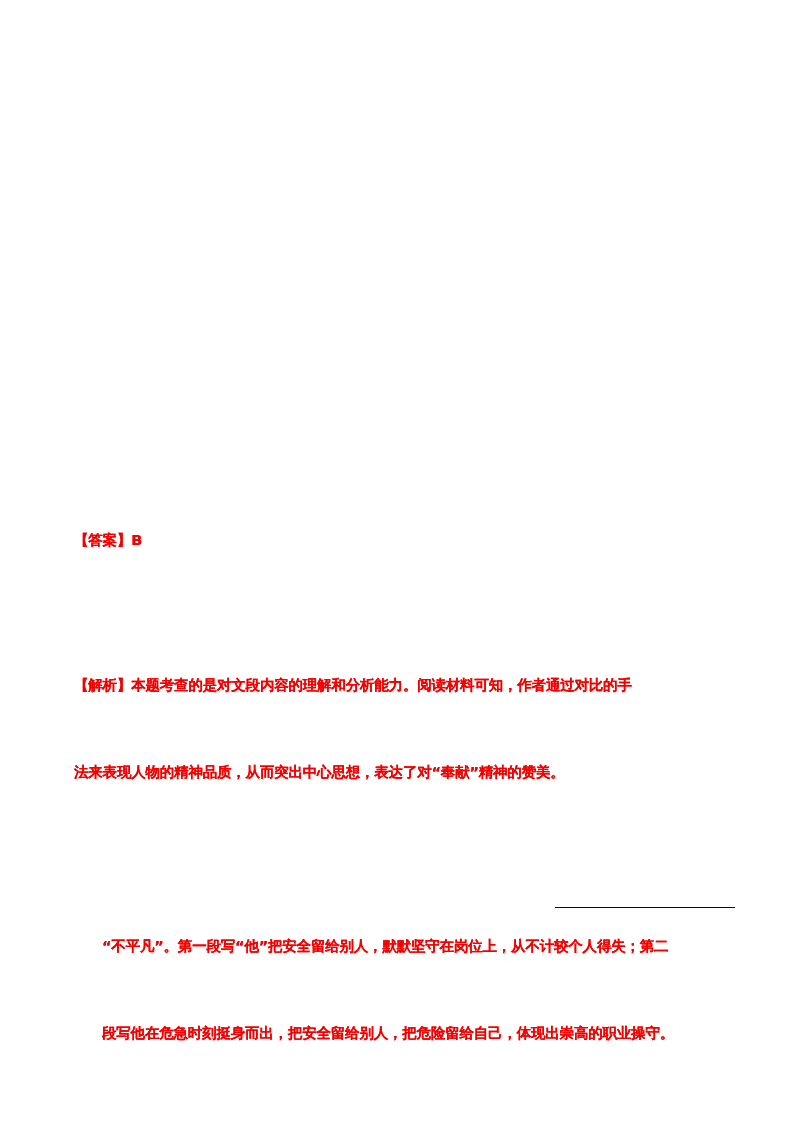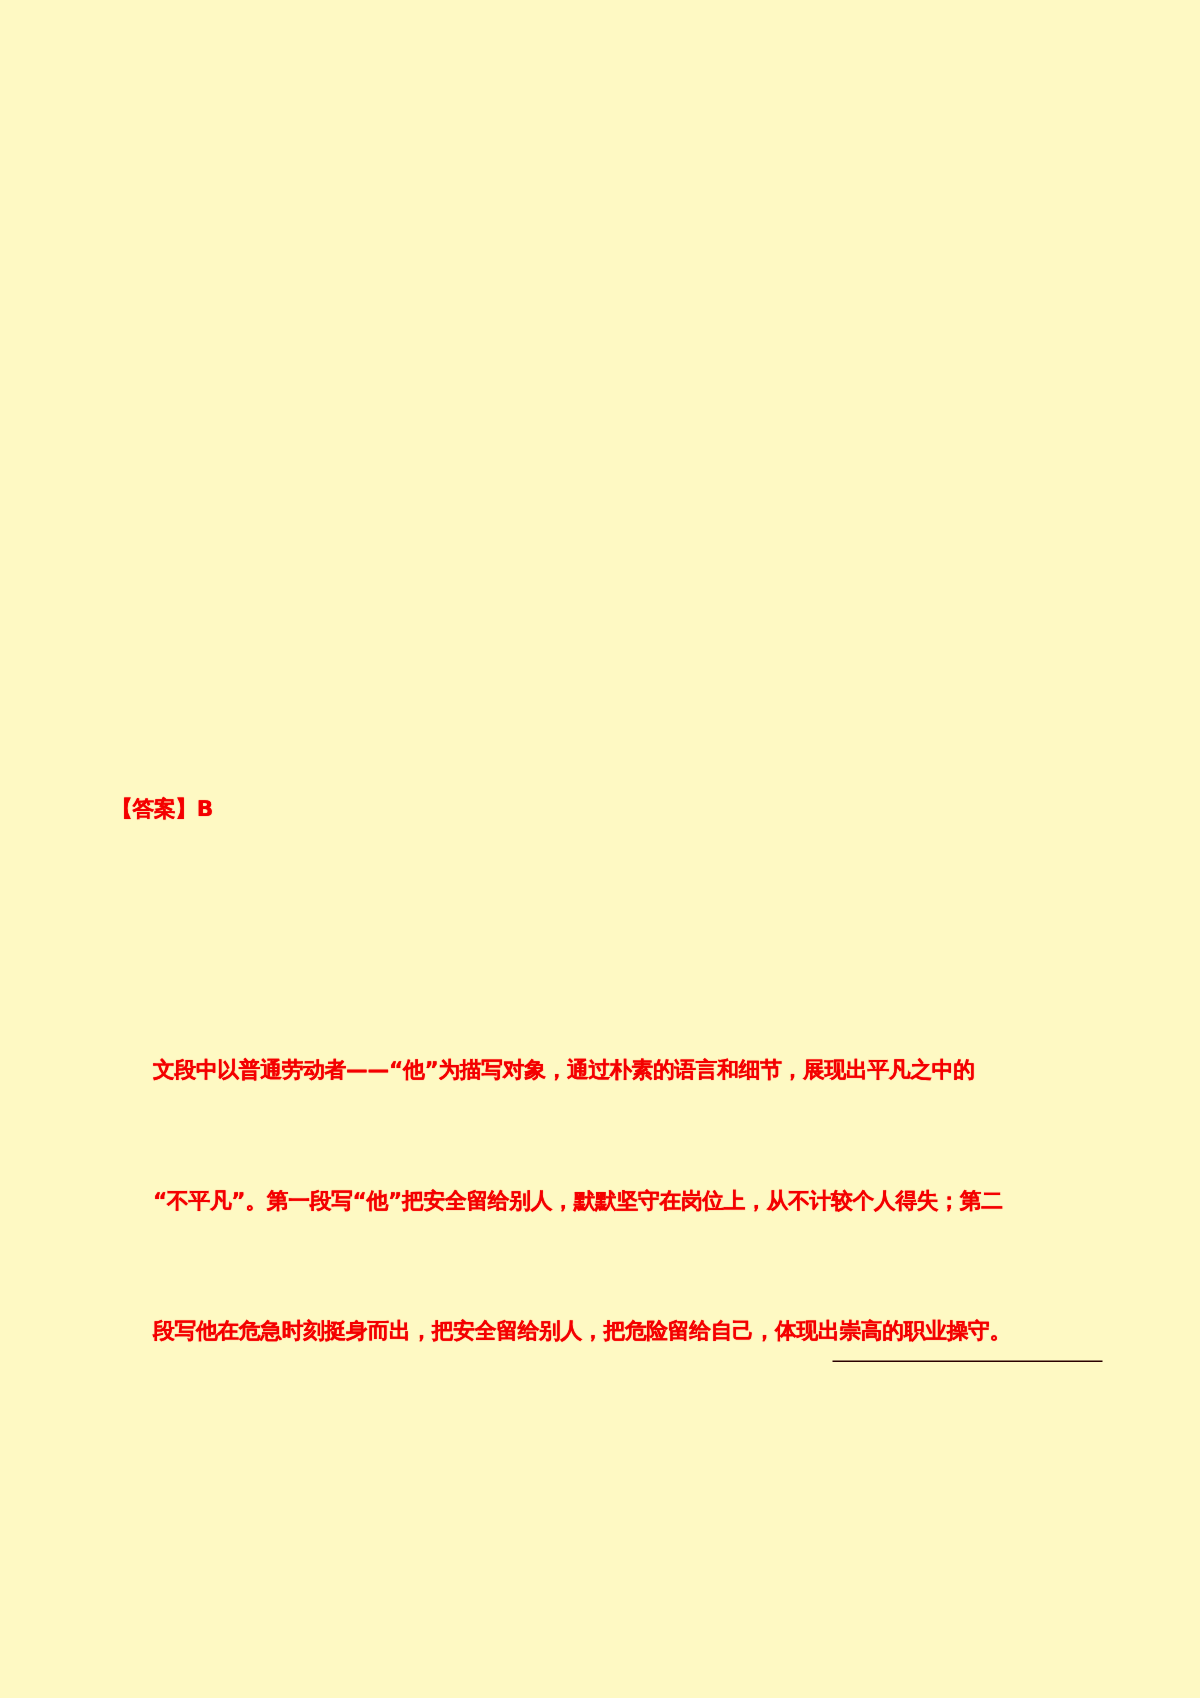--- a/index.html
+++ b/index.html
@@ -14,21 +14,21 @@
     overflow: hidden;
     font-family: "DejaVu Sans", sans-serif;
   }
 
   #page {
     position: absolute;
     left: 0;
     top: 0;
     width: 800px;
     height: 1132px;
-    background: #fef9c3;
+    background: #ffffff;
   }
 
   .doc-body {
     position: absolute;
     left: 74px;
     top: 468px;
     width: 660px;
     color: #f40000;
     font-family: "DejaVu Sans", sans-serif;
     font-size: 14.5px;
@@ -72,25 +72,28 @@
 <body>
 
 <div id="page">
 
   <div class="doc-body">
 
     <div class="para">
       <span class="line">【答案】B</span>
     </div>
 
+    <div class="para">
+      <span class="line">【解析】本题考查的是对文段内容的理解和分析能力。阅读材料可知，作者通过对比的手</span>
+      <span class="line">法来表现人物的精神品质，从而突出中心思想，表达了对“奉献”精神的赞美。</span>
+    </div>
 
     <div class="spacer"></div>
 
     <div class="para indent">
-      <span class="line">文段中以普通劳动者——“他”为描写对象，通过朴素的语言和细节，展现出平凡之中的</span>
       <span class="line">“不平凡”。第一段写“他”把安全留给别人，默默坚守在岗位上，从不计较个人得失；第二</span>
       <span class="line">段写他在危急时刻挺身而出，把安全留给别人，把危险留给自己，体现出崇高的职业操守。</span>
     </div>
 
   </div>
 
   <div class="rule-artifact"></div>
 
 </div>
 

